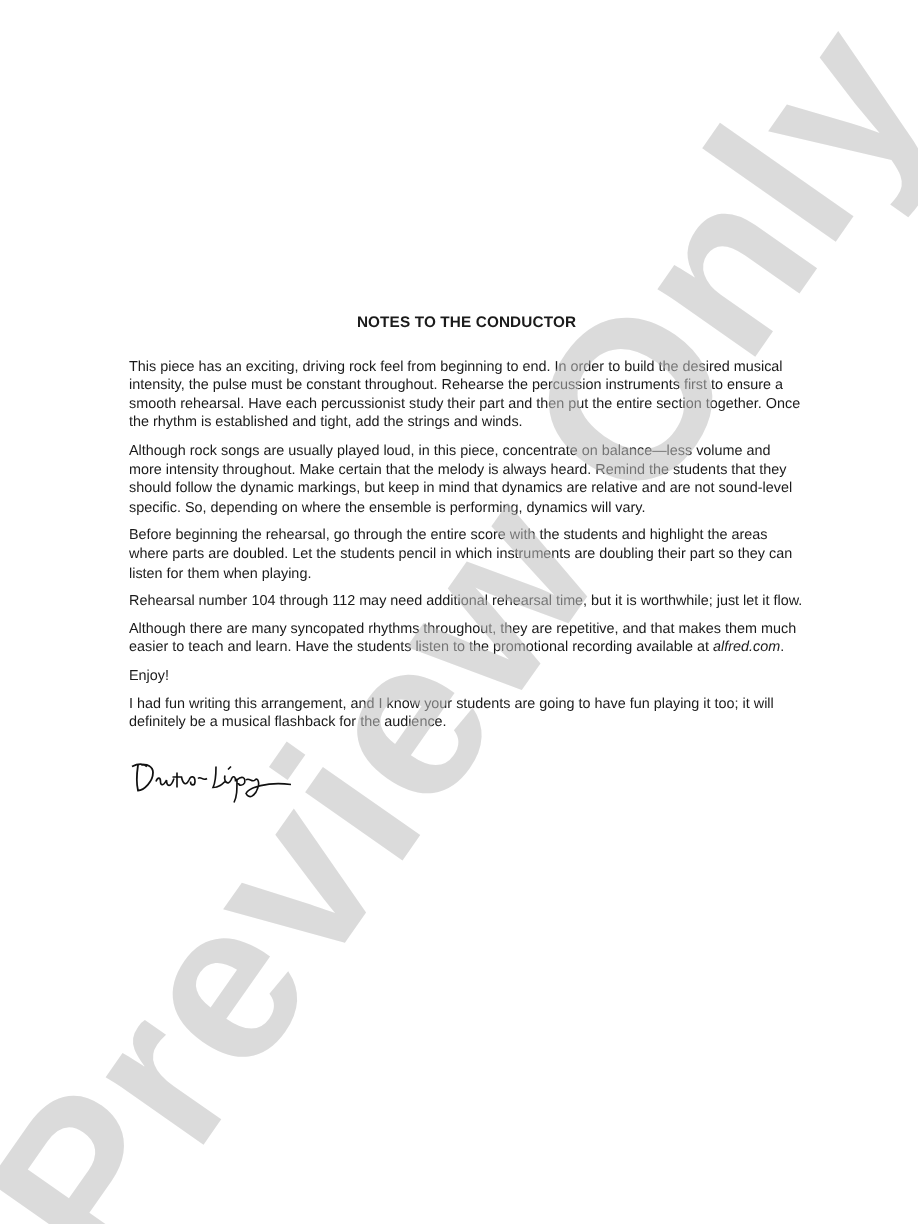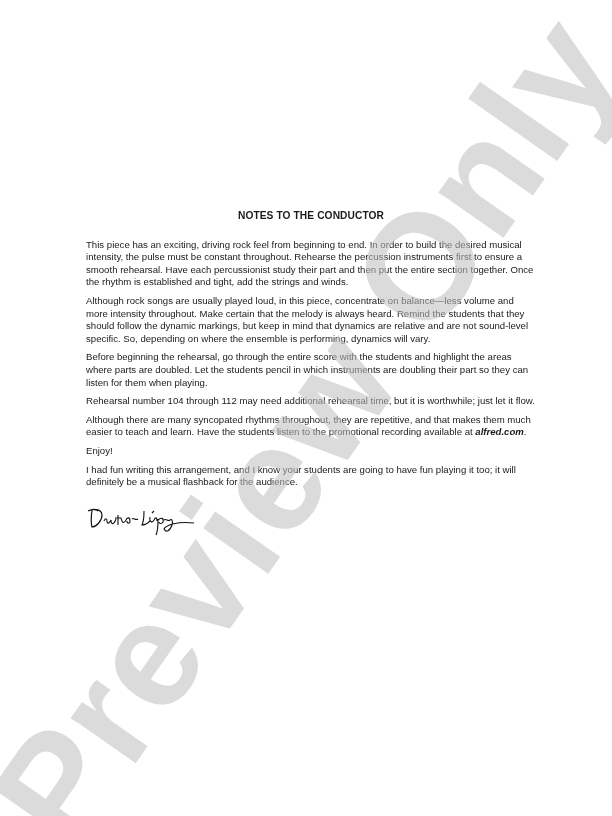--- a/index.html
+++ b/index.html
@@ -1,21 +1,21 @@
 <!DOCTYPE html>
 <html><head>
   <meta charset="utf-8">
   <style>
     html, body { margin: 0; padding: 0; background: #ffffff; }
     body { width: 612px; height: 816px; position: relative; overflow: hidden; font-family: "Liberation Sans", sans-serif; color: #1a1a1a; }
     .page { position: absolute; left: 0; top: 0; width: 612px; height: 816px; background: #fff; }
     .content { position: absolute; left: 86px; top: 210px; width: 450px; font-size: 9.6px; line-height: 12.6px; }
     .title { text-align: center; font-weight: bold; font-size: 10.2px; margin: 0 0 16px 0; letter-spacing: 0.1px; }
     .para { margin: 0 0 6px 0; }
-    .link { font-weight: bold; font-style: italic; }
+    .link { font-weight: normal; font-style: italic; }
     .signature { margin-top: 8px; width: 110px; height: 34px; }
     .watermark { position: absolute; left: 306px; top: 430px; transform: translate(-50%, -50%) rotate(-55deg); font-family: "Liberation Sans", sans-serif; font-weight: bold; font-size: 150px; color: rgba(190,190,190,0.55); white-space: nowrap; letter-spacing: 2px; pointer-events: none; z-index: 5; }
   </style>
 </head>
 <body>
 
 <div class="page">
   <div class="content">
     <div class="title">NOTES TO THE CONDUCTOR</div>
     <p class="para">This piece has an exciting, driving rock feel from beginning to end. In order to build the desired musical intensity, the pulse must be constant throughout. Rehearse the percussion instruments first to ensure a smooth rehearsal. Have each percussionist study their part and then put the entire section together. Once the rhythm is established and tight, add the strings and winds.</p>

